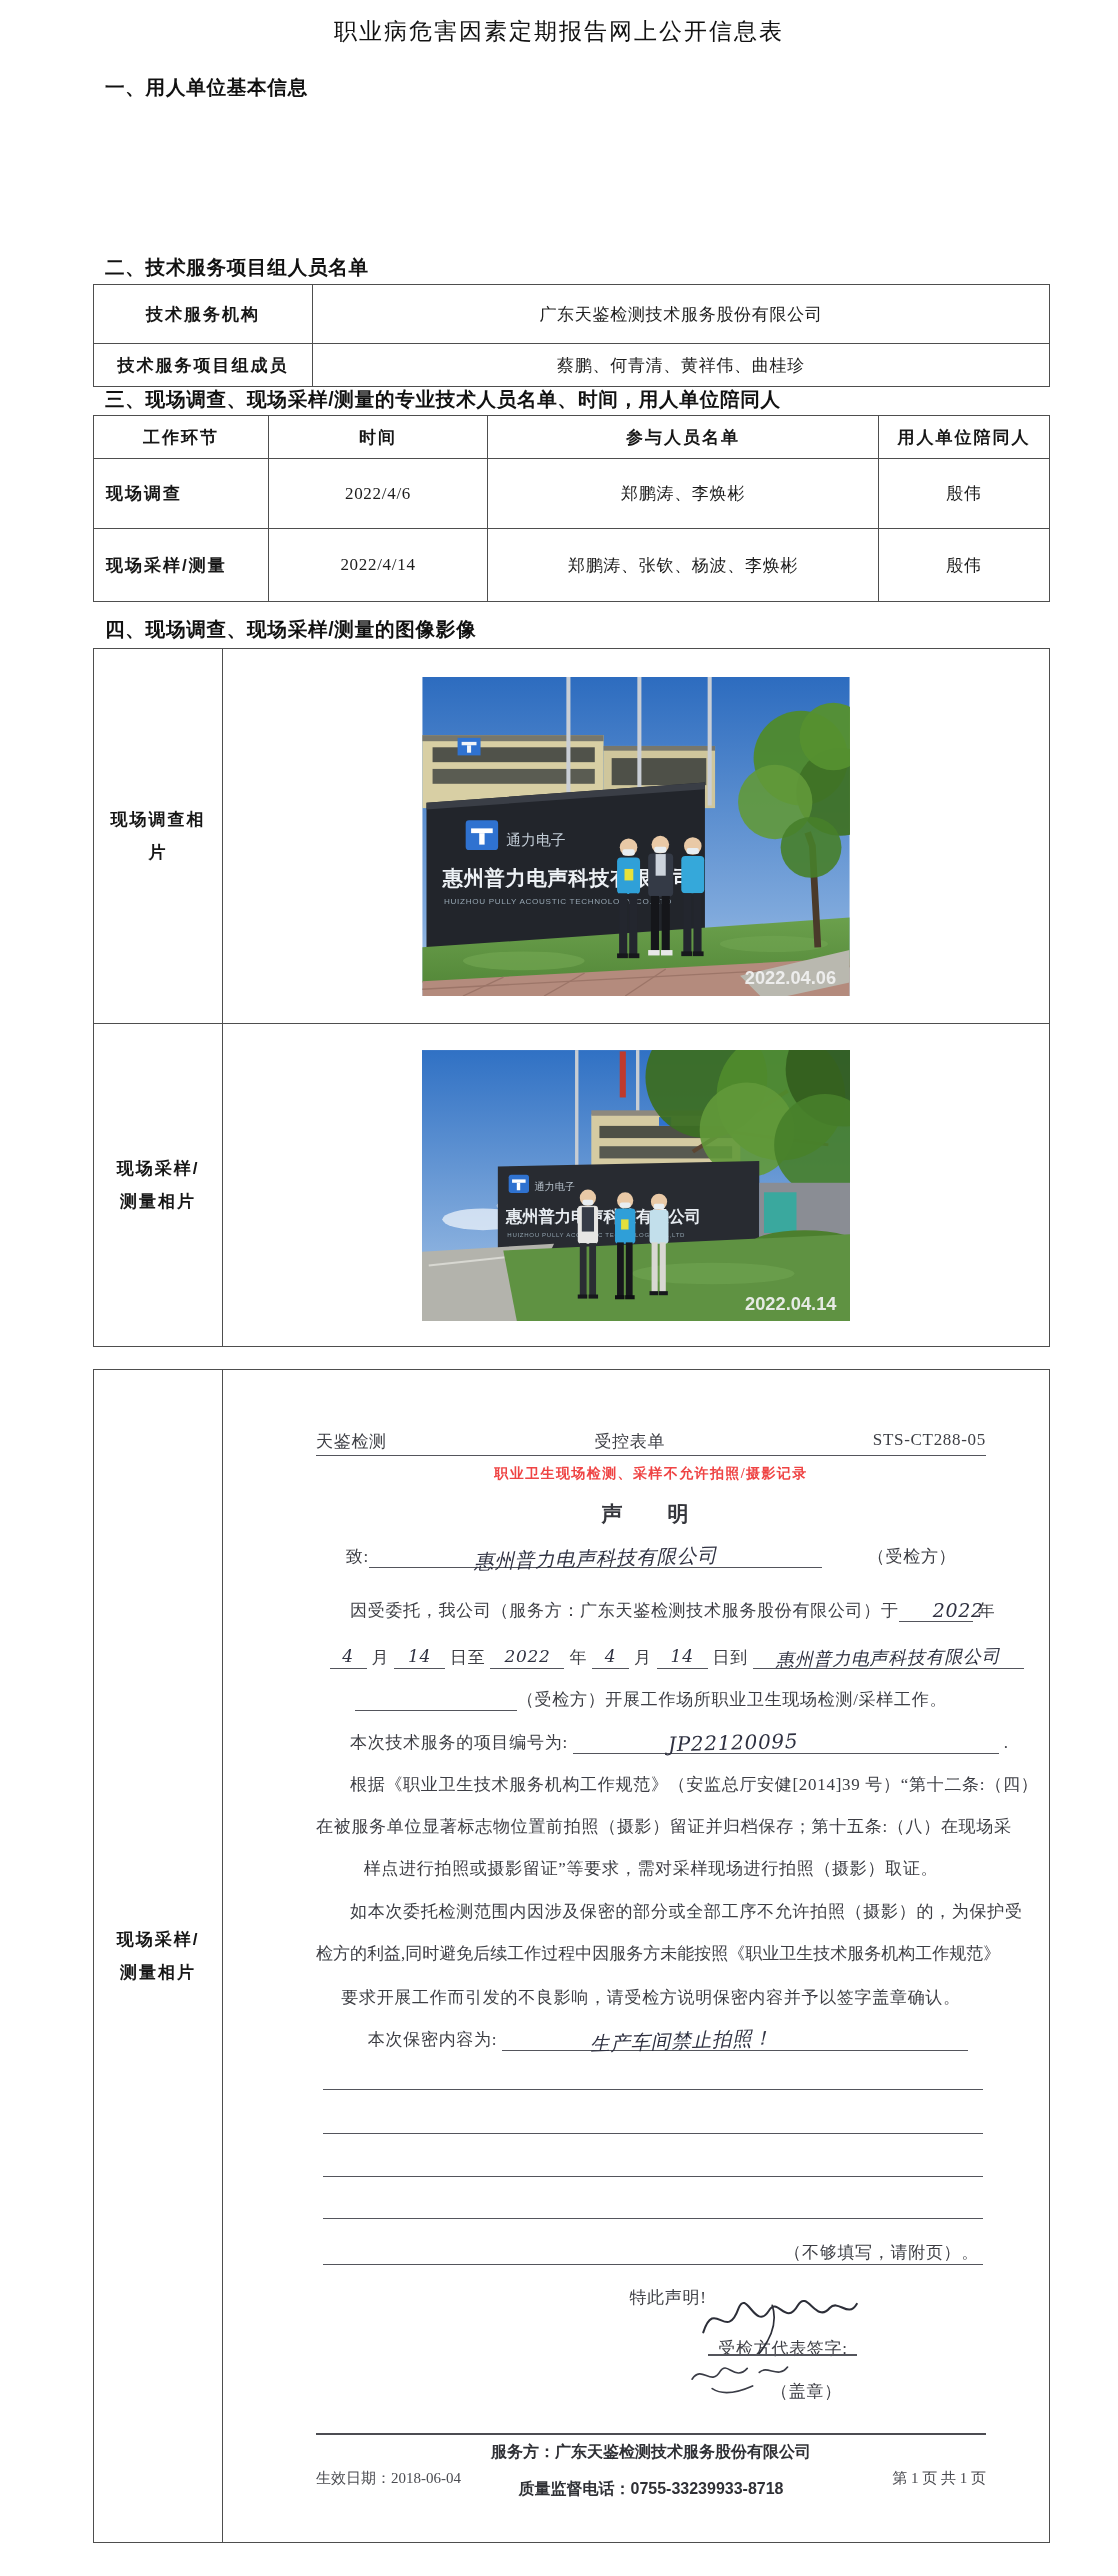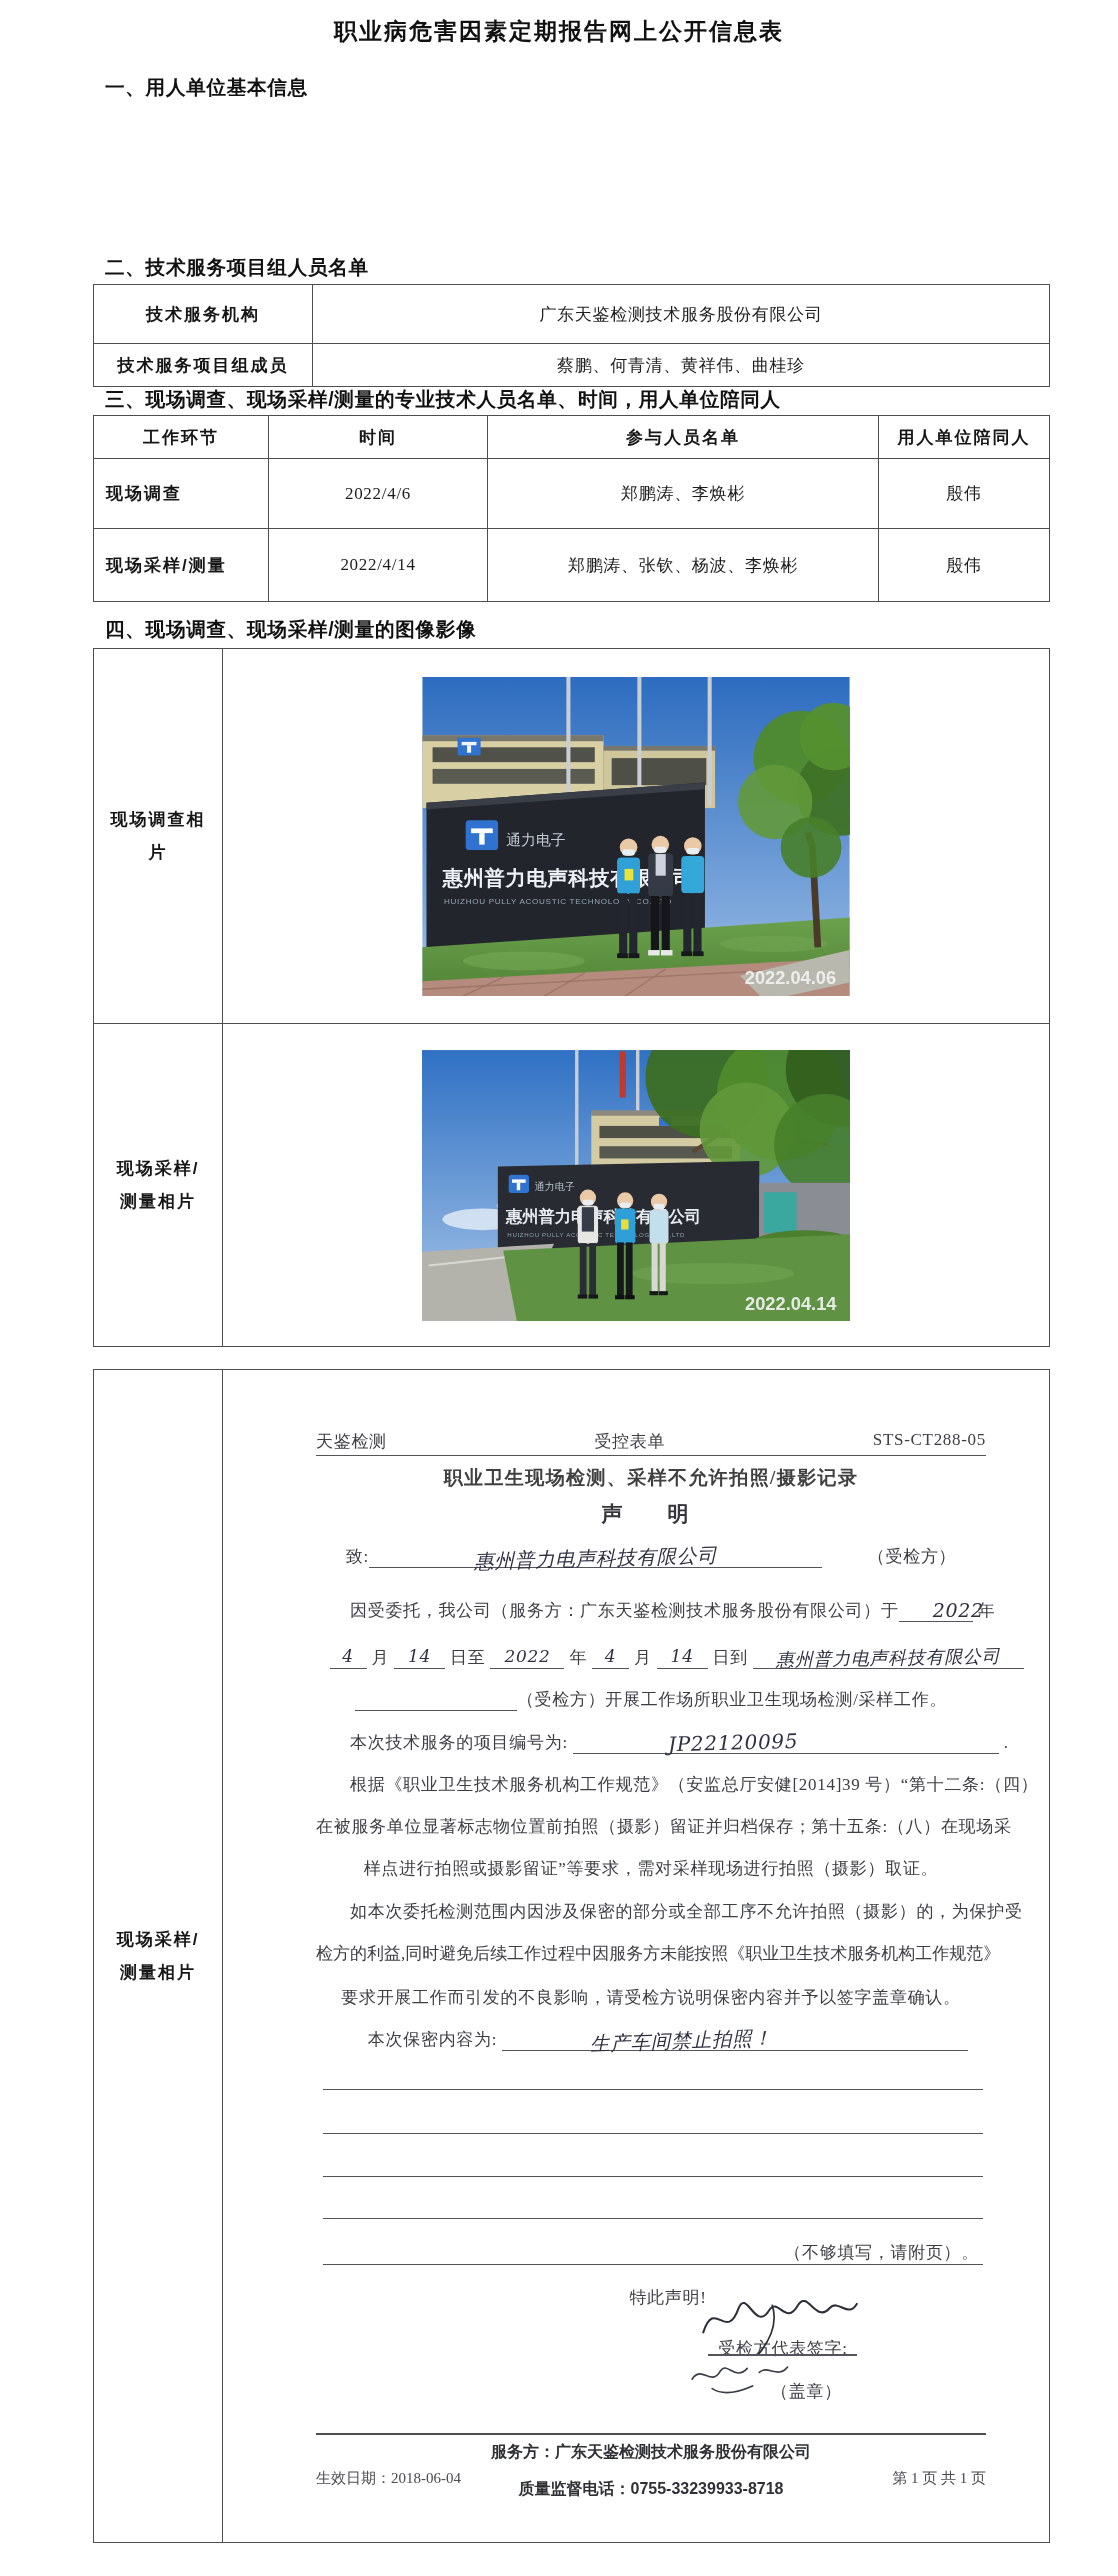--- a/index.html
+++ b/index.html
@@ -1,19 +1,19 @@
 <!DOCTYPE html>
 <html style="font-size:10.8px"><head>
 <meta charset="utf-8">
 <style>
   html,body{margin:0;padding:0;background:#ffffff;}
   .page{position:relative;width:1118px;height:2576px;background:#fff;overflow:hidden;
         font-family:"Liberation Serif","DejaVu Serif",serif;color:#1c1c1c;}
   .doc-title{position:absolute;top:16px;left:0;width:100%;text-align:center;
-        font-family:"Liberation Sans","DejaVu Sans",sans-serif;font-weight:bold;
+        font-family:"Liberation Sans","DejaVu Sans",sans-serif;font-weight:normal;
         font-size:23px;letter-spacing:2px;color:#111;}
   .sec-head{position:absolute;left:105px;font-family:"Liberation Sans","DejaVu Sans",sans-serif;
         font-weight:bold;font-size:19.6px;letter-spacing:0.7px;color:#111;}
   table.tbl{position:absolute;left:93px;width:956px;border-collapse:collapse;table-layout:fixed;
         background:#fff;}
   table.tbl td{border:1.4px solid #4e4e4e;text-align:center;vertical-align:middle;padding:0;overflow:hidden;}
   .lab{font-family:"Liberation Sans","DejaVu Sans",sans-serif;font-weight:bold;
         font-size:17px;letter-spacing:2px;color:#161616;}
   .val{font-size:17px;letter-spacing:0.7px;color:#1d1d1d;}
   .photo-lab div{width:101px;margin:0 auto;line-height:1.95;word-break:break-all;}
@@ -312,21 +312,21 @@
       <td style="position:relative;vertical-align:top;">
         <div class="decl-doc">
 
           <div class="dline" style="top:60px;display:flex;justify-content:space-between;">
             <span>天鉴检测</span>
             <span>受控表单</span>
             <span>STS-CT288-05</span>
           </div>
           <div class="rule" style="top:85px;left:0;width:670px;"></div>
 
-          <div class="dline" style="top:95px;text-align:center;font-size:19px;font-weight:bold;letter-spacing:1.4px;color:#404040;">职业卫生现场检测、采样不允许拍照/摄影记录</div>
+          <div class="dline" style="top:95px;text-align:center;font-size:14px;font-weight:bold;letter-spacing:1.4px;color:#ef4444;">职业卫生现场检测、采样不允许拍照/摄影记录</div>
           <div class="dline" style="top:130px;text-align:center;font-size:21px;font-weight:bold;letter-spacing:12px;color:#35363c;">声　明</div>
 
           <div class="dline" style="top:175px;">
             <span>致:</span><span class="blank" style="width:453px;"><span class="hw" style="font-size:19.6px;display:inline-block;transform:rotate(-1.5deg);">惠州普力电声科技有限公司</span></span>
             <span style="margin-left:41px;">（受检方）</span>
           </div>
 
           <div class="dline" style="top:229px;text-indent:34px;">
             <span>因受委托，我公司（服务方：广东天鉴检测技术服务股份有限公司）于</span><span class="blank" style="width:74px;"><span class="hw" style="font-size:19px;">2022</span></span>
             <span>年</span>

